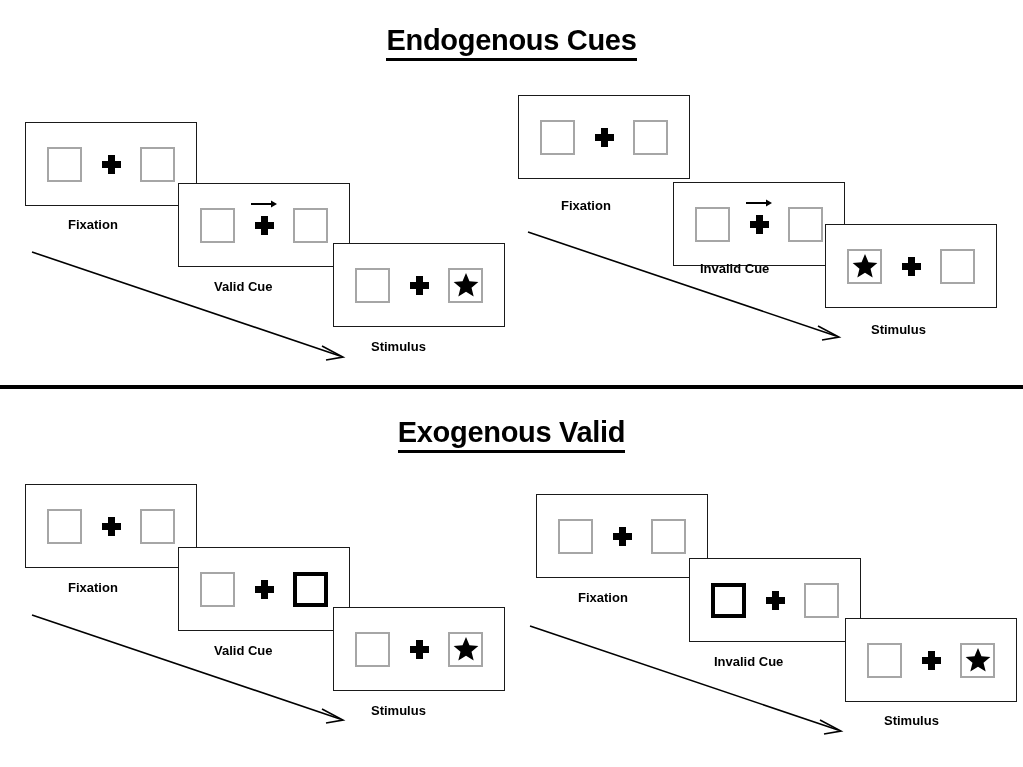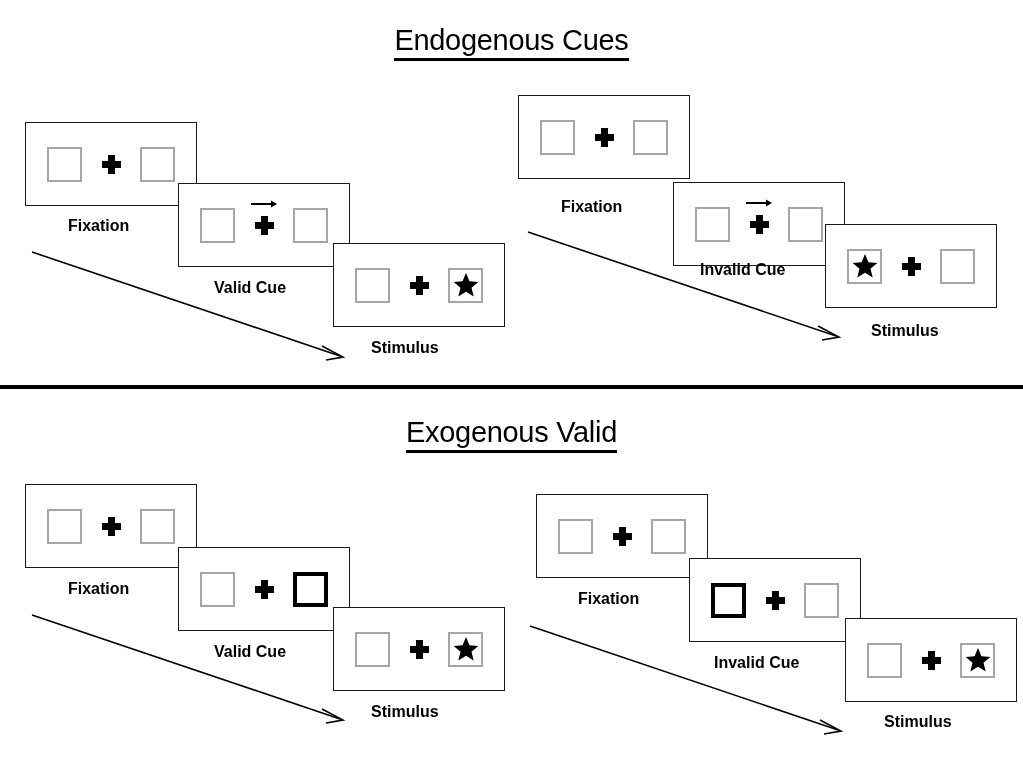--- a/index.html
+++ b/index.html
@@ -16,21 +16,21 @@
     color: #000000;
   }
 
   
   .section-title {
     position: absolute;
     width: 100%;
     left: 0;
     text-align: center;
     font-size: 29px;
-    font-weight: normal;
+    font-weight: bold;
     letter-spacing: -0.3px;
     color: #000;
   }
   .section-title span {
     display: inline-block;
     border-bottom: 3px solid #000;
     padding-bottom: 1px;
   }
   #title-endogenous { top: 24px; }
   #title-exogenous  { top: 416px; }
@@ -130,21 +130,21 @@
     left: 50%;
     transform: translateX(-50%);
     width: 28px;
     height: 10px;
   }
   .cue-arrow svg { display: block; }
 
   
   .caption {
     position: absolute;
-    font-size: 16px;
+    font-size: 13px;
     font-weight: bold;
     white-space: nowrap;
     color: #000;
   }
 
   
   .timeline-arrow {
     position: absolute;
     pointer-events: none;
   }

